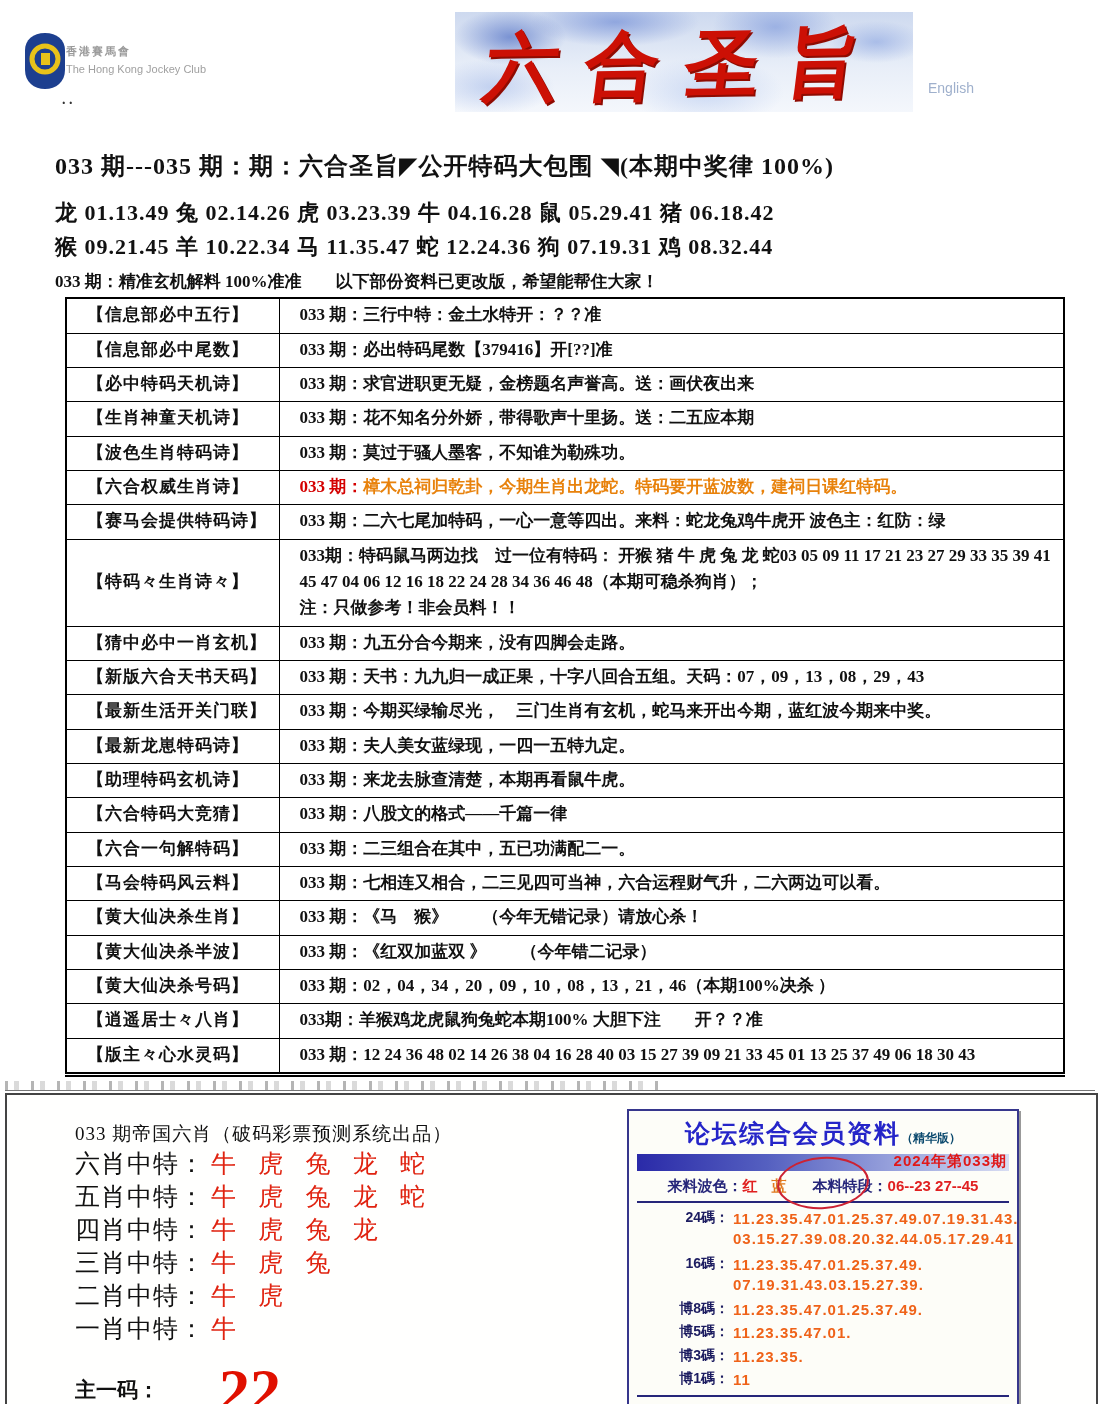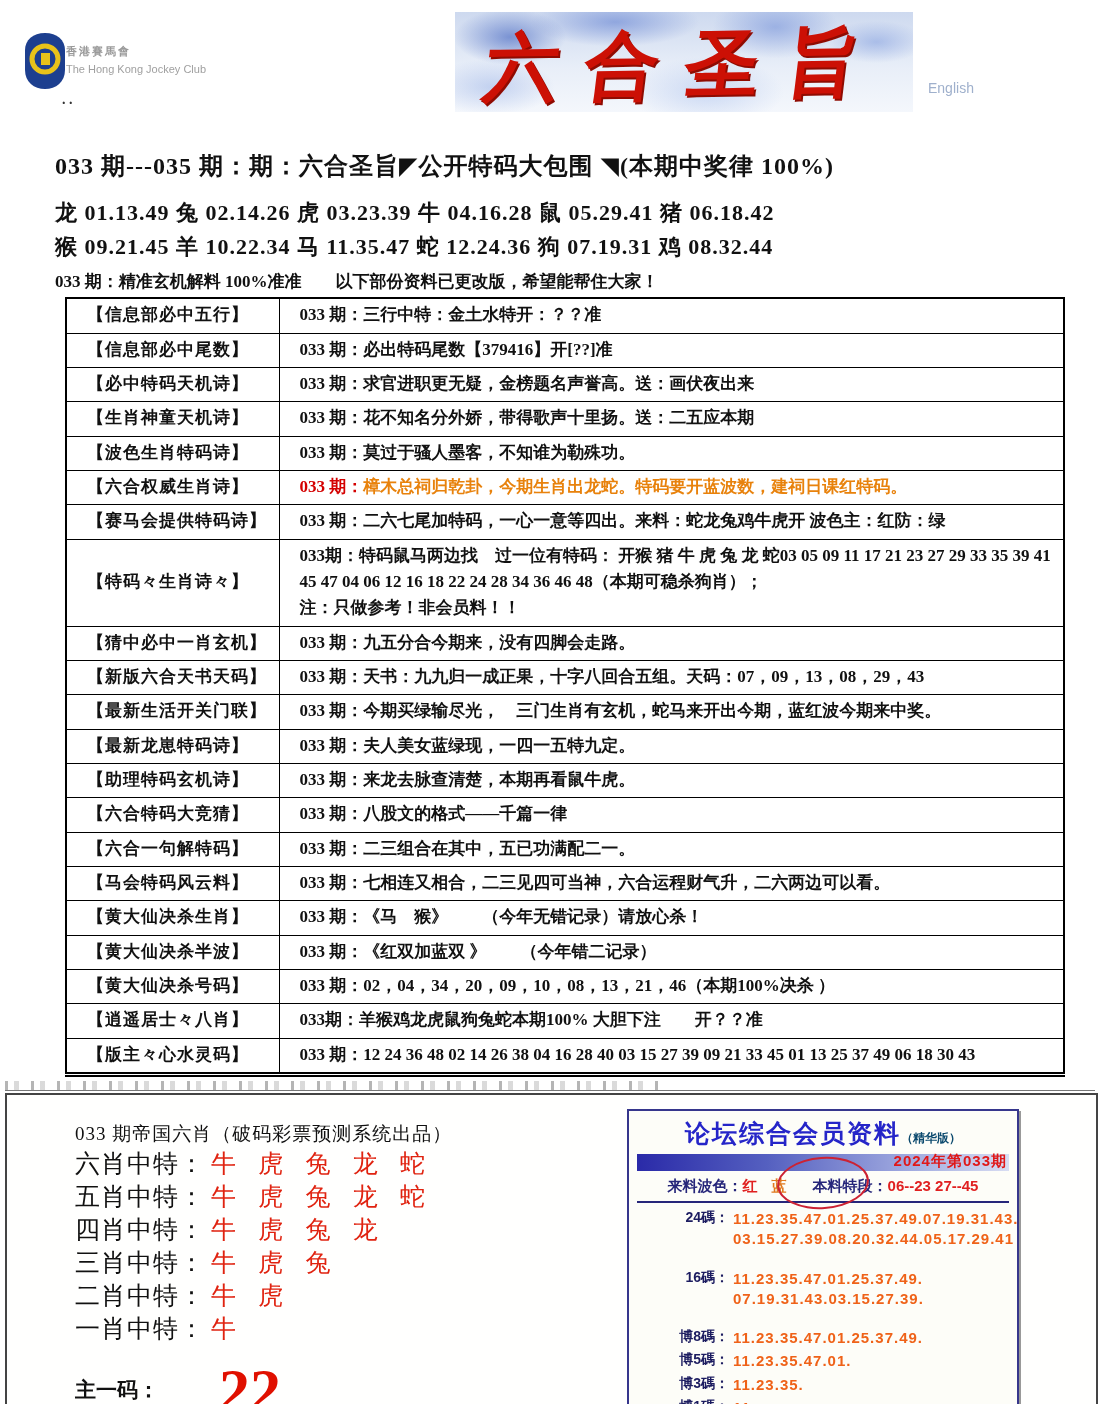--- a/index.html
+++ b/index.html
@@ -66,21 +66,21 @@
   .m-title .suffix { color:#0c4a6e; font-size:12px; letter-spacing:0; }
   .m-bar { margin:4px 8px 0 8px; height:17px; background:linear-gradient(90deg,#2a2aa8 0%, #5560c0 35%, #9aa4dd 70%, #d8ddf2 100%); position:relative; }
   .m-issue { position:absolute; right:2px; top:-2px; font-size:15px; font-weight:bold; color:#e01818; letter-spacing:1px; }
   .m-wave { margin:6px 10px 0 10px; font-size:15px; font-weight:bold; color:#26267a; text-align:center; }
   .m-wave .red { color:#e02020; } .m-wave .circled-val { color:#e07a20; margin:0 26px 0 14px; }
   .m-sep { margin:5px 8px 0 8px; border-top:2px solid #26267a; }
   .m-codes { margin-top:6px;padding-left:24px; }
   .m-code-row { display:flex; margin:3px 0 0 14px; }
   .m-code-row .lbl { width:62px; text-align:right; font-size:14px; font-weight:bold; color:#1c1c60; flex:none; }
   .m-code-row .val { margin-left:4px; font-size:15px; font-weight:bold; color:#ef6218; letter-spacing:1px; white-space:pre-line; line-height:1.35; }
-  .m-code-row.gap { margin-top:19px; }
+  .m-code-row.gap { margin-top:5px; }
   .red-circle { position:absolute; left:148px; top:46px; width:92px; height:52px; border:2px solid #c23; border-radius:50%; transform:rotate(-4deg); }
 </style>
 </head>
 <body>
 
 <div class="header">
   <div class="logo-wrap">
     <svg class="logo-badge" viewBox="0 0 42 58">
       <path d="M21 1 C33 1 41 8 41 18 L41 38 C41 50 32 57 21 57 C10 57 1 50 1 38 L1 18 C1 8 9 1 21 1 Z" fill="#1d3f8f"></path>
       <circle cx="21" cy="27" r="13" fill="none" stroke="#e8c21a" stroke-width="5"></circle>

